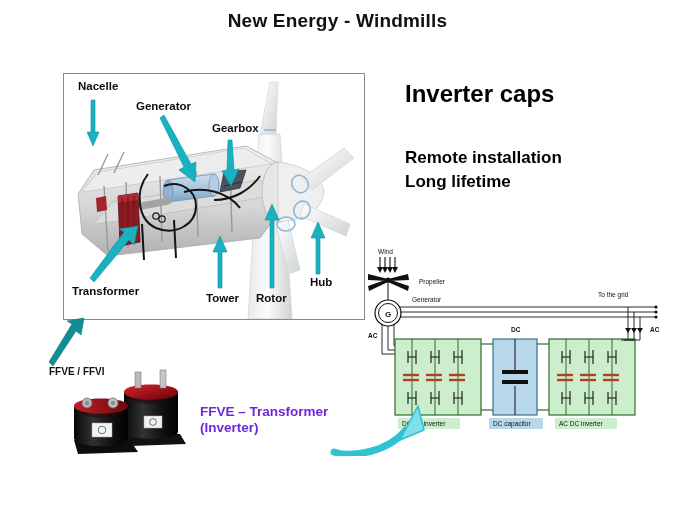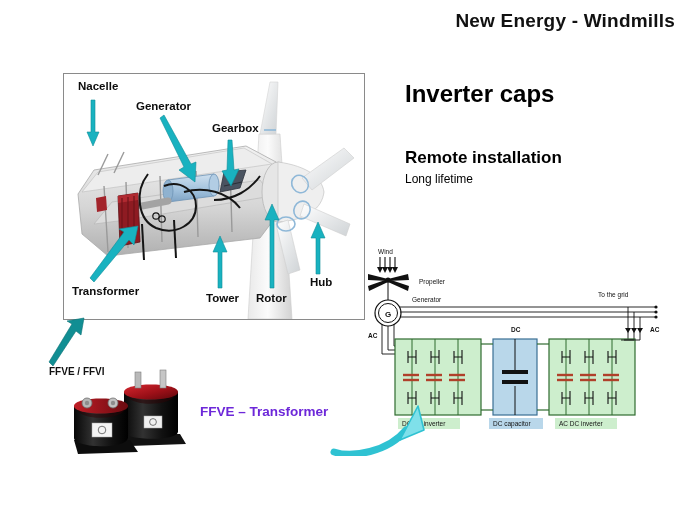--- a/index.html
+++ b/index.html
@@ -8,42 +8,42 @@
     background:#ffffff;
     font-family:"Liberation Sans", sans-serif;
     overflow:hidden;
     position:relative;
   }
   .slide{position:absolute;left:0;top:0;width:675px;height:506px;}
 
   
   .title{
     position:absolute;left:0;top:10px;width:675px;
-    text-align:right;
+    text-align:center;
     font-size:19px;font-weight:bold;color:#111;
     letter-spacing:.2px;
   }
 
   
   .photo-panel{
     position:absolute;left:63px;top:73px;width:300px;height:245px;
     border:1px solid #8a8a8a;background:#fef9c3;overflow:hidden;
   }
   .photo-svg{position:absolute;left:0;top:0;}
   .ph-label{
     position:absolute;font-size:11.5px;font-weight:bold;color:#0d0d0d;
     white-space:nowrap;
   }
 
   
   .rt{position:absolute;color:#000;white-space:nowrap;text-align:center;}
   .rt-h1{left:405px;top:80px;font-size:24px;font-weight:bold;}
   .rt-h2{left:405px;top:112px;font-size:19px;font-weight:bold;}
   .rt-h3{left:405px;top:148px;font-size:17px;font-weight:bold;}
-  .rt-h4{left:405px;top:172px;font-size:12px;font-weight:normal;}
+  .rt-h4{left:405px;top:172px;font-size:17px;font-weight:bold;}
 
   
   .circuit{position:absolute;left:366px;top:246px;width:309px;height:192px;}
 
   
   .ffve-label{
     position:absolute;left:36px;top:366px;
     font-size:10px;font-weight:bold;color:#111;white-space:nowrap;margin-left:13px;
   }
   .ffve-trans{
@@ -387,15 +387,16 @@
       <circle cx="15" cy="13" r="2.2" fill="#8c8c8c"></circle>
       <circle cx="41" cy="13" r="5" fill="#c2c2c2" stroke="#6f6f6f" stroke-width="0.8"></circle>
       <circle cx="41" cy="13" r="2.2" fill="#8c8c8c"></circle>
       <rect x="20" y="33" width="20" height="14" fill="#f4f4f4" stroke="#a8a8a8" stroke-width="0.5"></rect>
       <circle cx="30" cy="40" r="3.8" fill="none" stroke="#555" stroke-width="0.8"></circle>
     </g>
   </svg>
 
   <div class="ffve-trans">
     <div>FFVE – Transformer</div>
+    <div>(Inverter)</div>
   </div>
 
 </div>
 
 </body></html>

